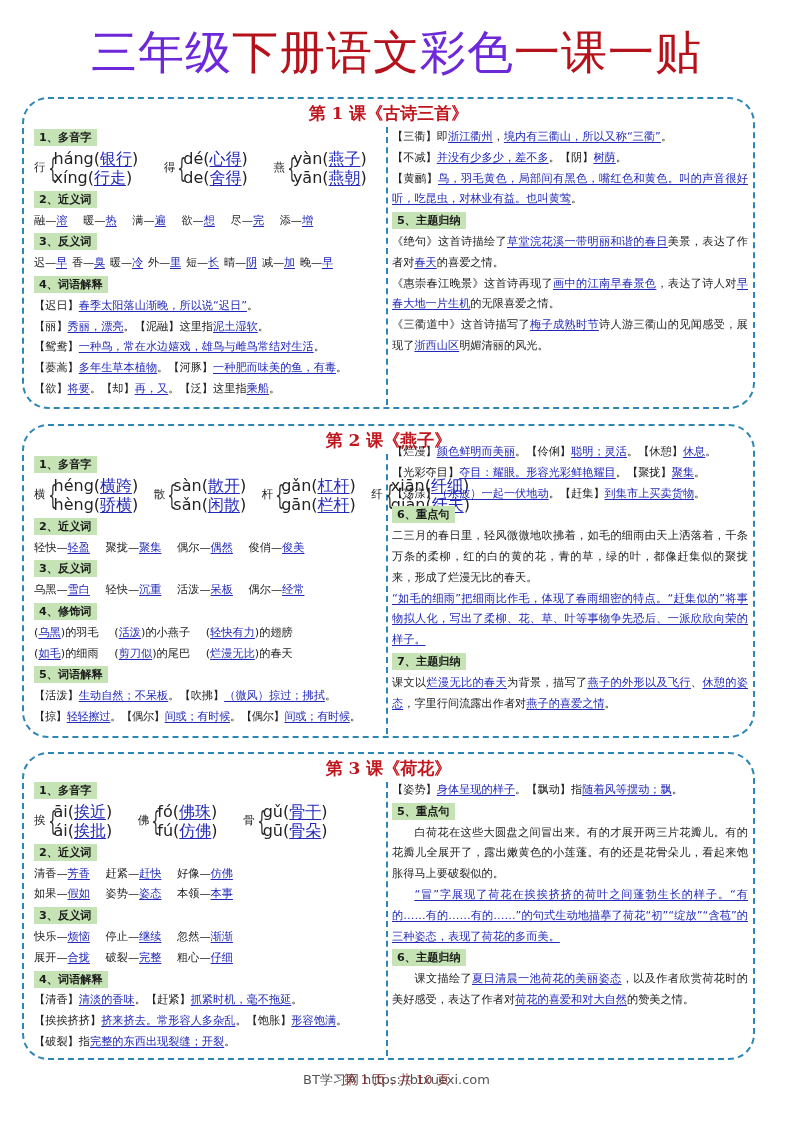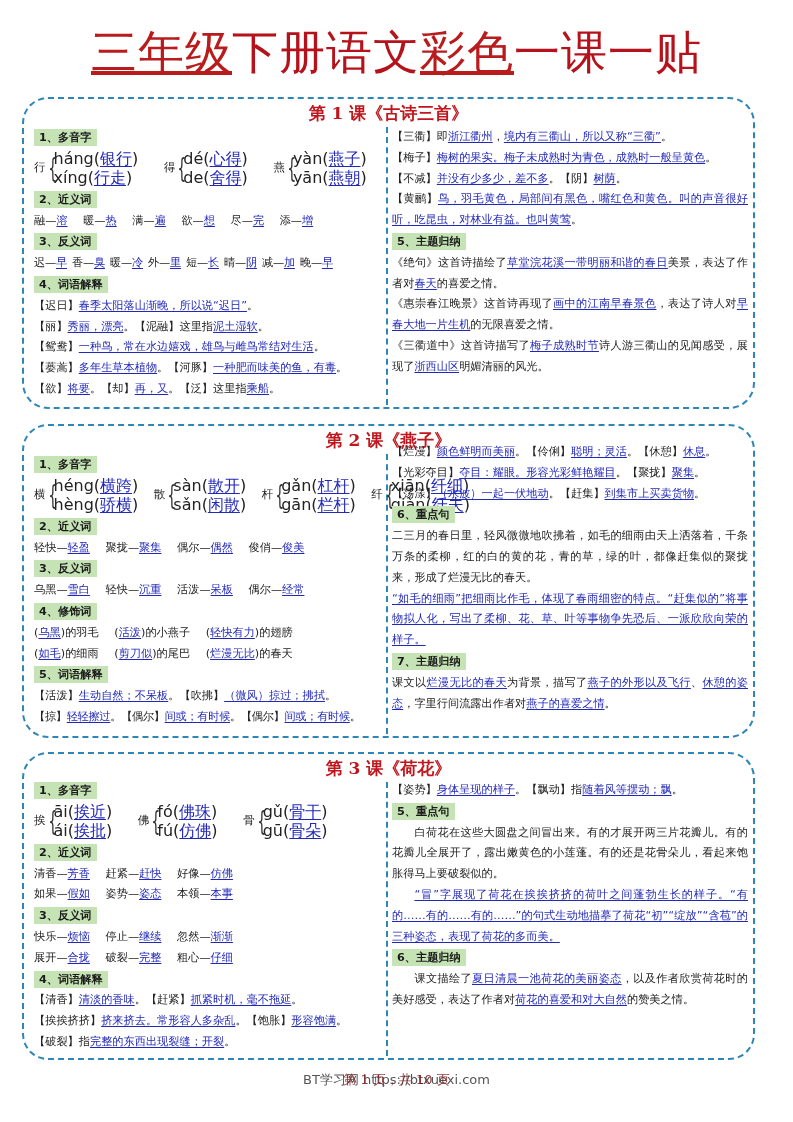--- a/index.html
+++ b/index.html
@@ -3,21 +3,21 @@
   <meta charset="utf-8">
   <style>
     * { box-sizing: border-box; margin: 0; padding: 0; }
     html, body { width: 793px; height: 1122px; background: #ffffff; overflow: hidden; }
     body { font-family: "DejaVu Sans", "Liberation Sans", sans-serif; color: #222; position: relative; }
     .page-title {
       position: absolute; top: 22px; left: 0; width: 793px; text-align: center;
       font-family: "DejaVu Serif", "Liberation Serif", serif;
       font-size: 46px; letter-spacing: 1px; line-height: 60px; font-weight: normal;
     }
-    .page-title .black { color: #b91c1c; text-decoration: underline; }
+    .page-title .black { color: #6d28d9; }
     .page-title .red { color: #b5121b; }
     .card {
       position: absolute; left: 22px; width: 733px;
       border: 2px dashed #2d86b5; border-radius: 26px;
       background: #fff;
     }
     .card-title {
       position: absolute; top: 2px; left: 0; width: 100%; text-align: center;
       font-family: "DejaVu Serif", "Liberation Serif", serif;
       color: #c0161d; font-size: 17px; font-weight: bold; line-height: 24px;
@@ -99,21 +99,20 @@
     <div class="sec">4、词语解释</div>
     <div class="row"><span>【迟日】</span><span class="u">春季太阳落山渐晚，所以说“迟日”</span><span>。</span></div>
     <div class="row"><span>【丽】</span><span class="u">秀丽，漂亮</span><span>。</span><span>【泥融】这里指</span><span class="u">泥土湿软</span><span>。</span></div>
     <div class="row"><span>【鸳鸯】</span><span class="u">一种鸟，常在水边嬉戏，雄鸟与雌鸟常结对生活</span><span>。</span></div>
     <div class="row"><span>【蒌蒿】</span><span class="u">多年生草本植物</span><span>。</span><span>【河豚】</span><span class="u">一种肥而味美的鱼，有毒</span><span>。</span></div>
     <div class="row"><span>【欲】</span><span class="u">将要</span><span>。</span><span>【却】</span><span class="u">再，又</span><span>。</span><span>【泛】这里指</span><span class="u">乘船</span><span>。</span></div>
   </div>
 
   <div class="col right" style="top:28px;">
     <div class="row"><span>【三衢】即</span><span class="u">浙江衢州</span><span>，</span><span class="u">境内有三衢山，所以又称“三衢”</span><span>。</span></div>
-    <div class="row"><span>【梅子】</span><span class="u">梅树的果实。梅子未成熟时为青色，成熟时一般呈黄色</span><span>。</span></div>
     <div class="row"><span>【不减】</span><span class="u">并没有少多少，差不多</span><span>。</span><span>【阴】</span><span class="u">树荫</span><span>。</span></div>
     <div class="para"><span>【黄鹂】</span><span class="u">鸟，羽毛黄色，局部间有黑色，嘴红色和黄色。叫的声音很好听，吃昆虫，对林业有益。也叫黄莺</span><span>。</span></div>
     <div class="sec">5、主题归纳</div>
     <div class="para"><span>《绝句》这首诗描绘了</span><span class="u">草堂浣花溪一带明丽和谐的春日</span><span>美景，表达了作者对</span><span class="u">春天</span><span>的喜爱之情。</span></div>
     <div class="para"><span>《惠崇春江晚景》这首诗再现了</span><span class="u">画中的江南早春景色</span><span>，表达了诗人对</span><span class="u">早春大地一片生机</span><span>的无限喜爱之情。</span></div>
     <div class="para"><span>《三衢道中》这首诗描写了</span><span class="u">梅子成熟时节</span><span>诗人游三衢山的见闻感受，展现了</span><span class="u">浙西山区</span><span>明媚清丽的风光。</span></div>
   </div>
 </section>
 
 <section class="card" style="top:424px;height:314px;">

